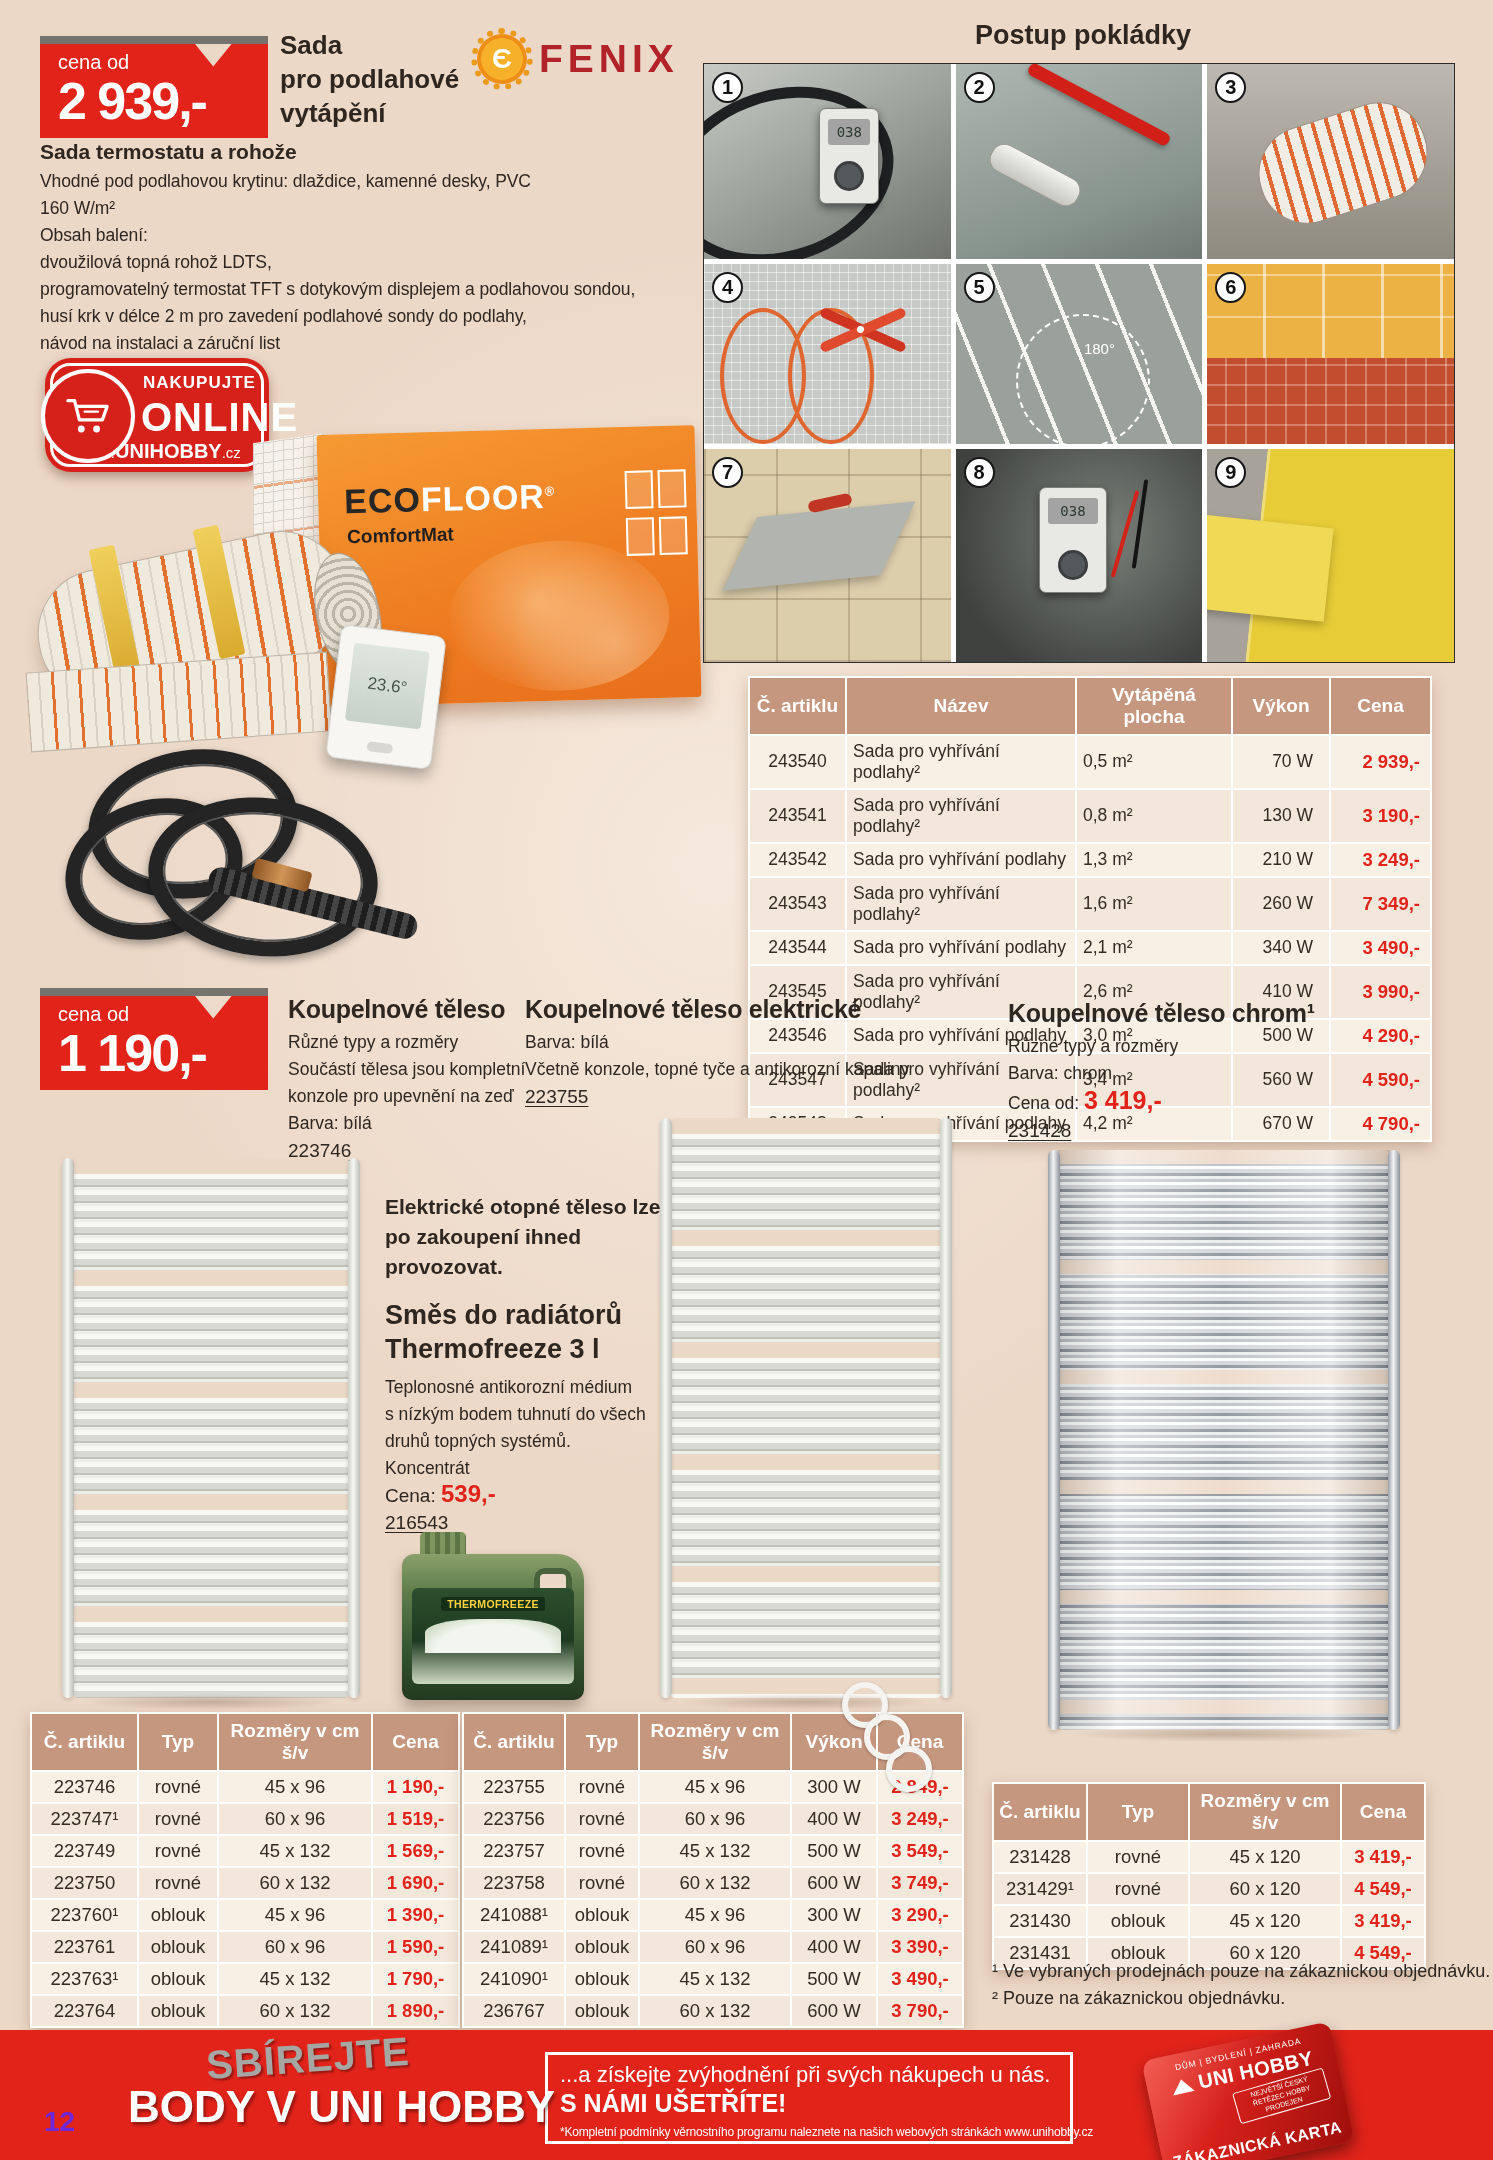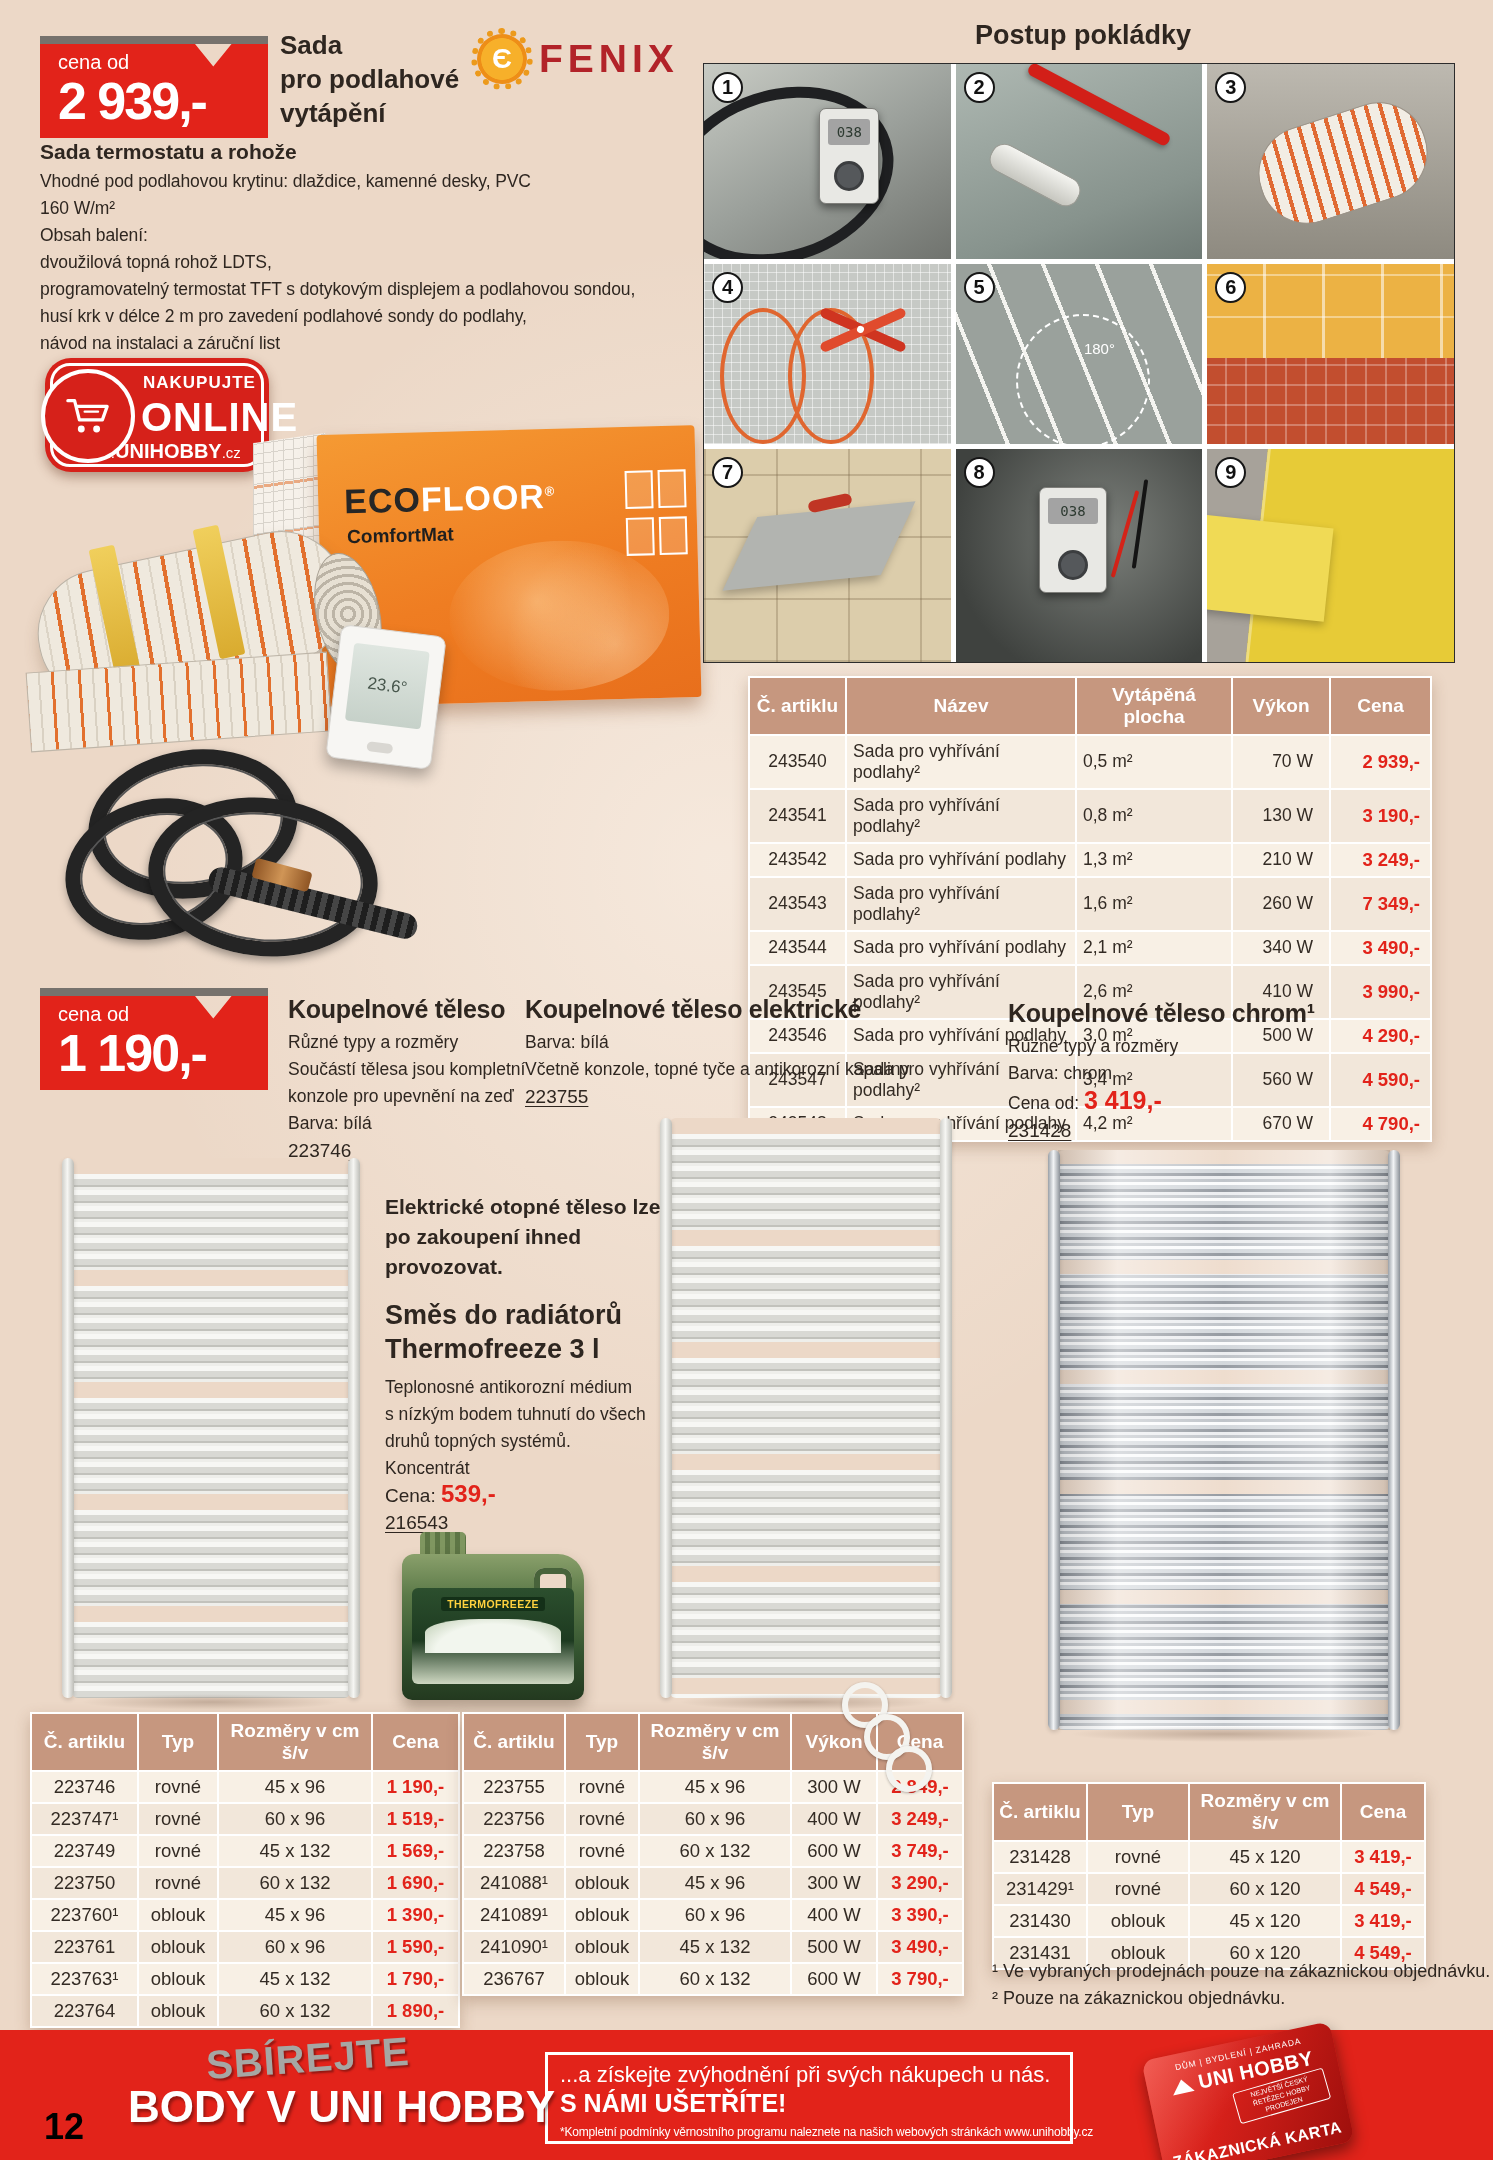--- a/index.html
+++ b/index.html
@@ -245,21 +245,21 @@
   .jug-label{left:10px;right:10px;top:56px;height:96px;border-radius:6px;overflow:hidden;
       background:linear-gradient(180deg,#2c4f2e 0%,#1d3a20 55%,#cfd8c2 100%);
       display:flex;flex-direction:column;align-items:center;padding-top:9px;box-sizing:border-box;}
   .jug-label span{font-size:10.5px;font-weight:700;color:#ffd23e;letter-spacing:.4px;background:#143018;
       padding:1px 6px;border-radius:3px;white-space:nowrap;}
   .jug-label::after{content:"";width:84%;height:34px;margin-top:8px;border-radius:40% 40% 0 0;
       background:radial-gradient(ellipse at 50% 100%,#f2f6ee 0 60%,#b9c9ad 100%);}
 
   
   .footer-band{left:0;top:2030px;width:1493px;height:130px;background:var(--red);}
-  .page-num{left:44px;top:2106px;font-size:36px;font-weight:700;color:#000000;}
+  .page-num{left:44px;top:2106px;font-size:28px;font-weight:700;color:#6d28d9;}
   .collect-top{left:206px;top:2036px;font-size:40px;font-weight:900;color:#a6a6a3;letter-spacing:1px;
       transform:rotate(-4deg);text-shadow:2px 2px 2px rgba(0,0,0,.35);}
   .collect-main{left:128px;top:2082px;font-size:44px;font-weight:900;color:#fff;
       text-shadow:2px 3px 3px rgba(0,0,0,.35);white-space:nowrap;}
   .promo{left:545px;top:2052px;width:528px;height:92px;border:3px solid #fff;box-sizing:border-box;
       color:#fff;padding:7px 12px;}
   .promo-l1{font-size:22px;}
   .promo-l2{font-size:25px;font-weight:700;margin-top:1px;}
   .promo-sm{font-size:12px;letter-spacing:-.2px;margin-top:7px;white-space:nowrap;}
   .card{left:1152px;top:2040px;width:192px;height:122px;border-radius:12px;transform:rotate(-12deg);
@@ -654,20 +654,27 @@
           <td>2 849,-</td>
         </tr>
         <tr>
           <td>223756</td>
           <td>rovné</td>
           <td>60 x 96</td>
           <td>400 W</td>
           <td>3 249,-</td>
         </tr>
         <tr>
+          <td>223757</td>
+          <td>rovné</td>
+          <td>45 x 132</td>
+          <td>500 W</td>
+          <td>3 549,-</td>
+        </tr>
+        <tr>
           <td>223758</td>
           <td>rovné</td>
           <td>60 x 132</td>
           <td>600 W</td>
           <td>3 749,-</td>
         </tr>
         <tr>
           <td>241088¹</td>
           <td>oblouk</td>
           <td>45 x 96</td>

